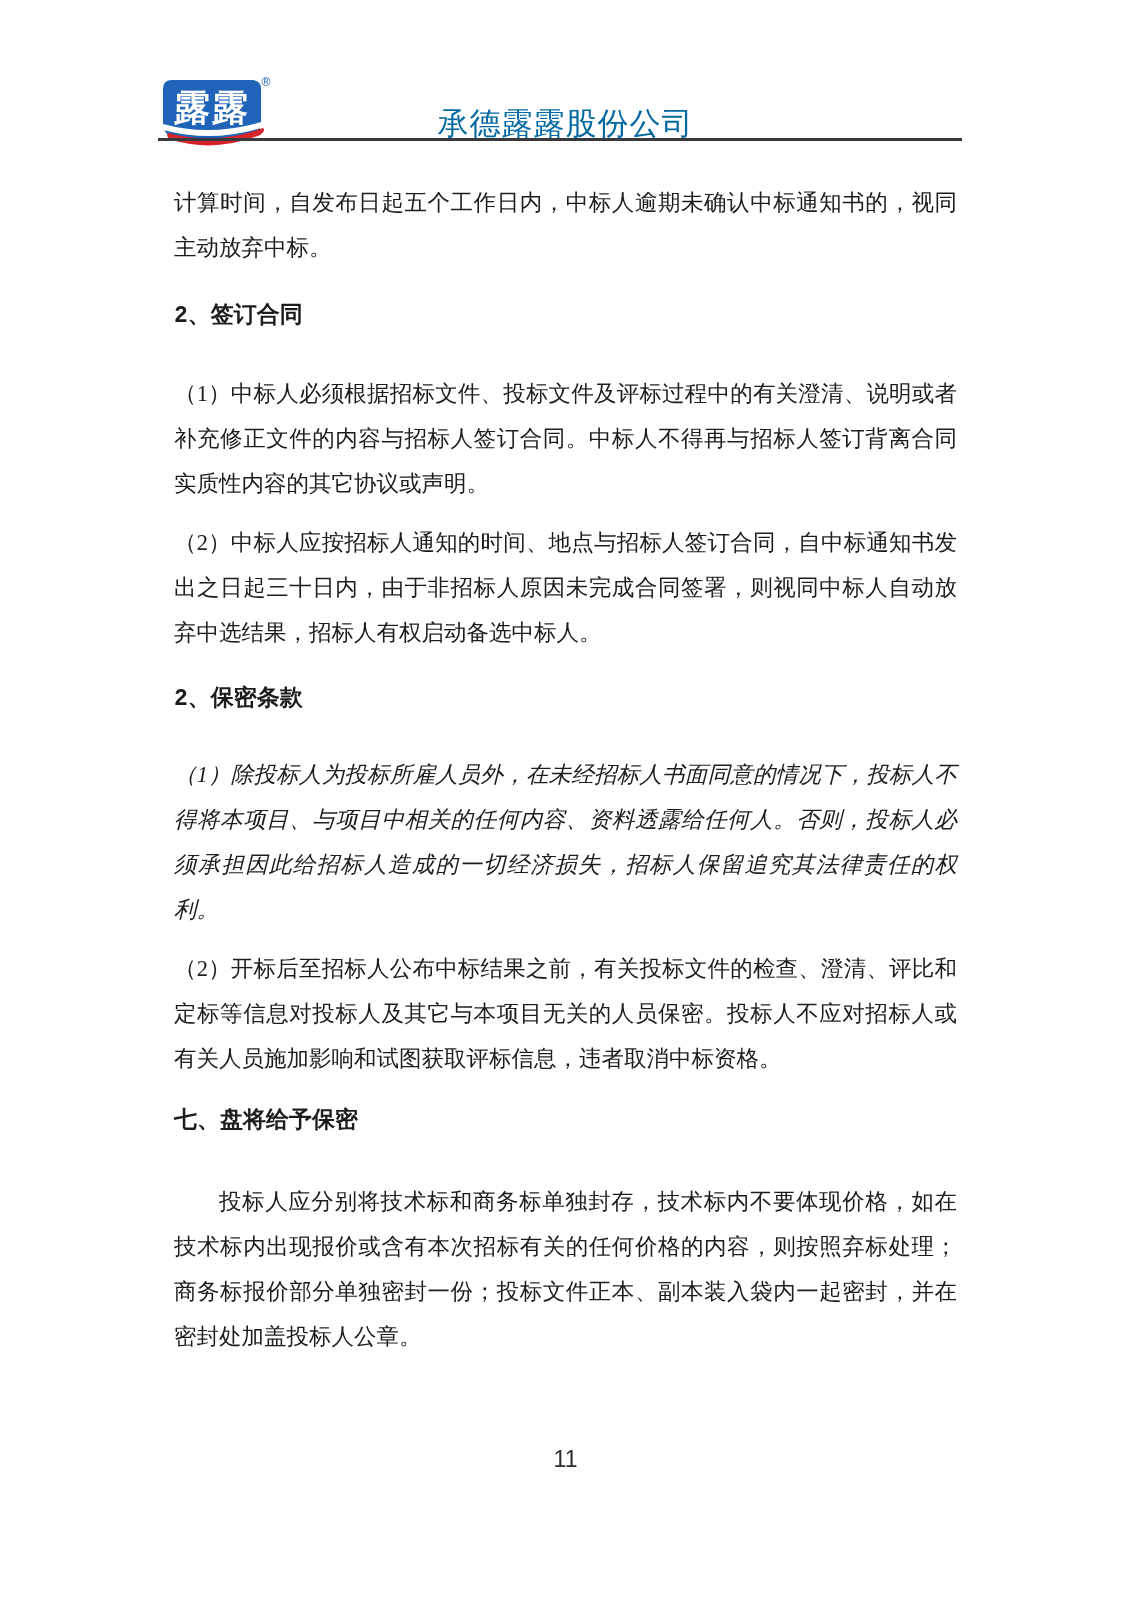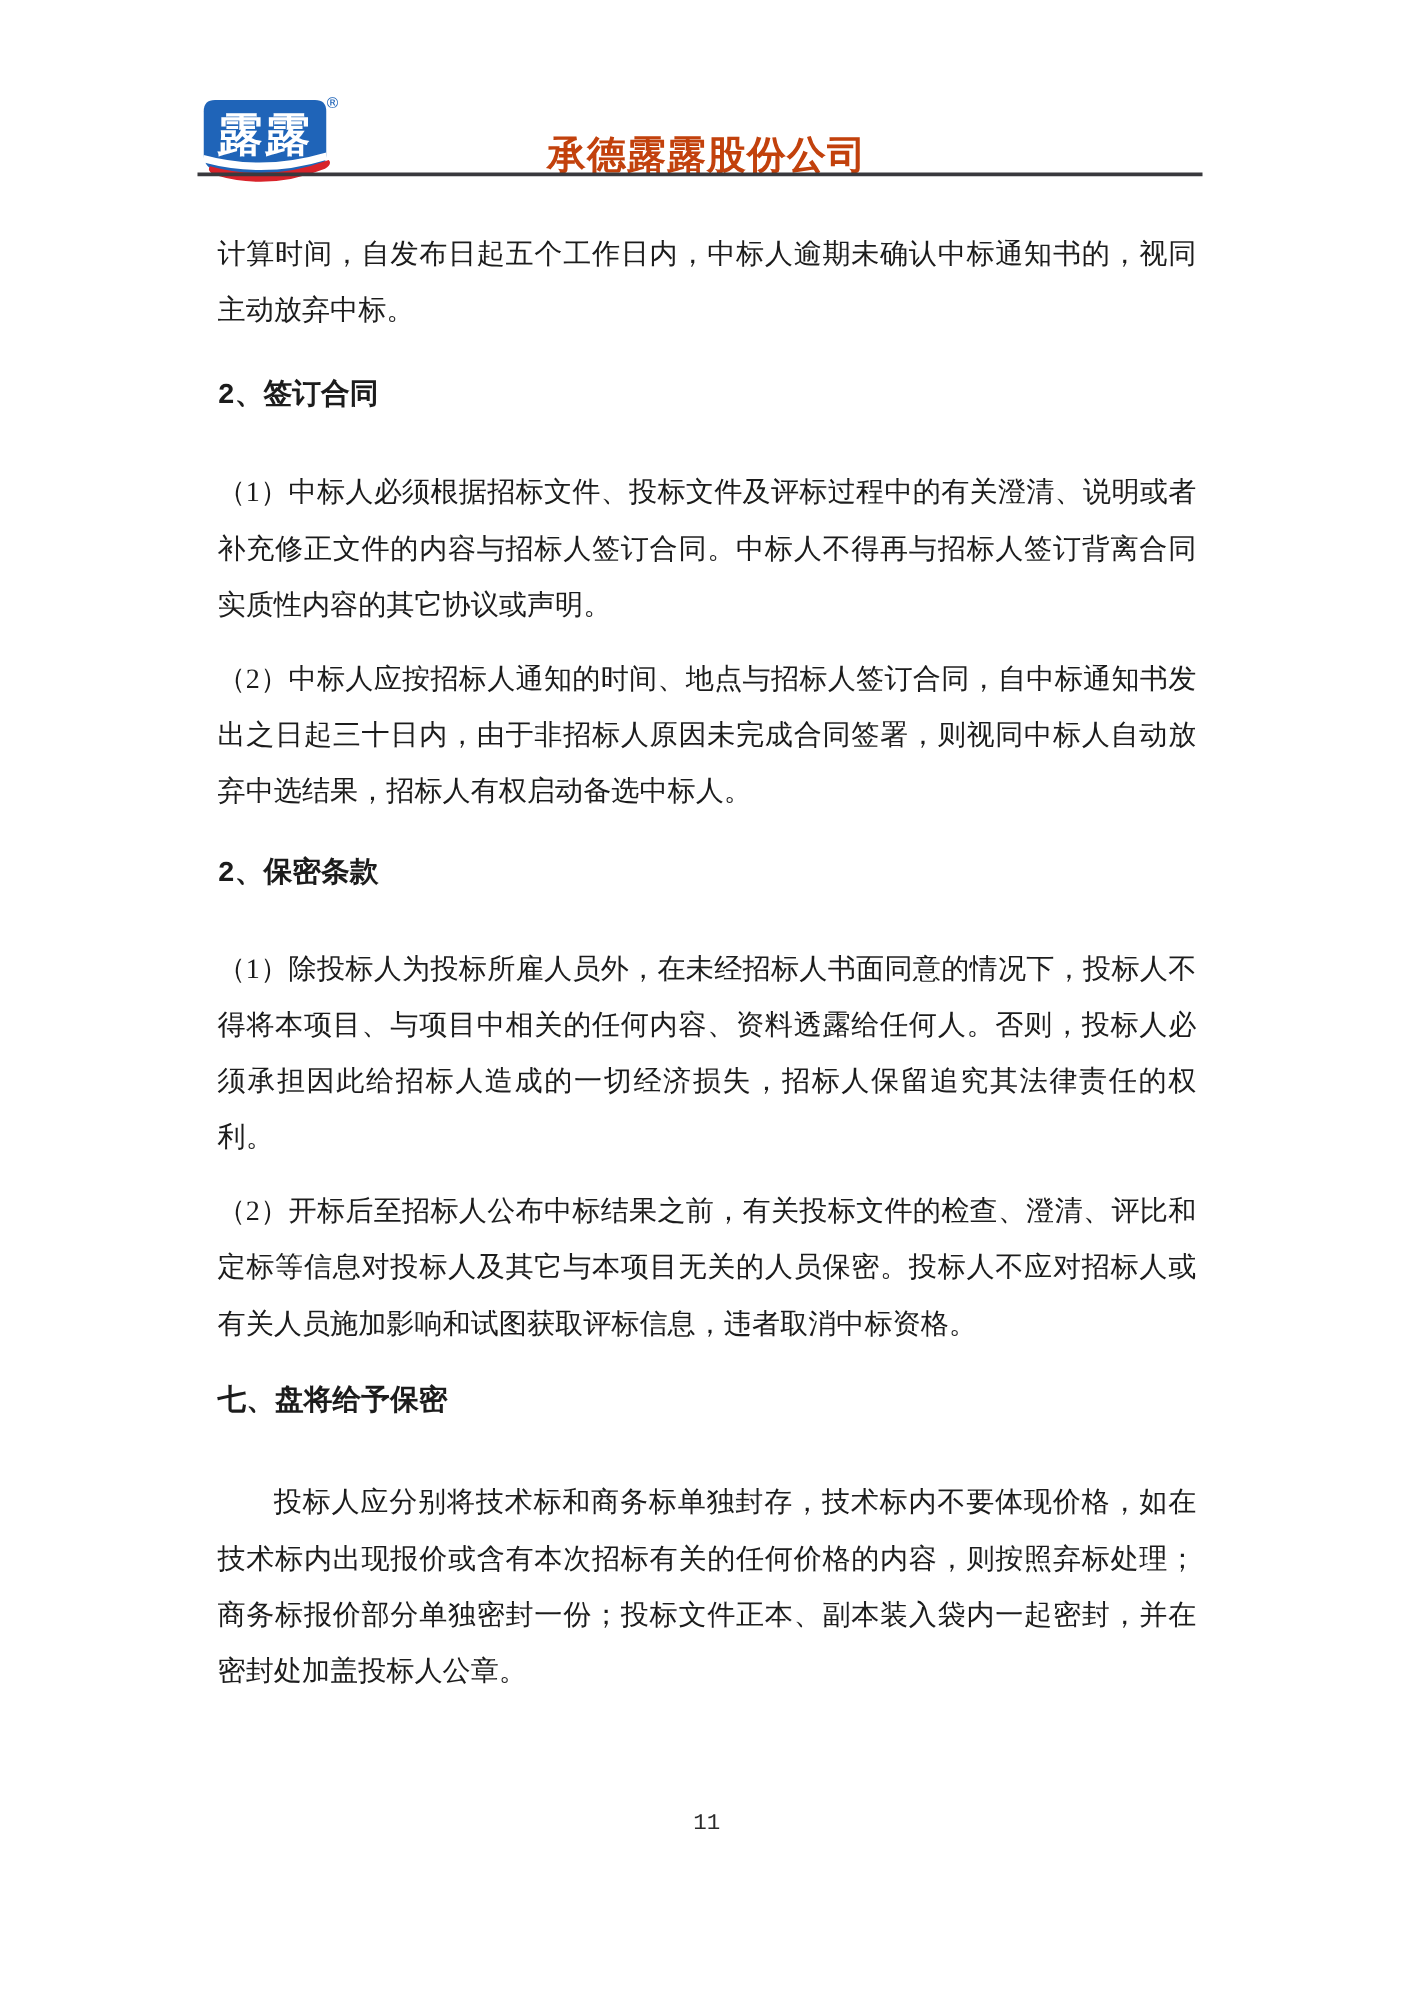--- a/index.html
+++ b/index.html
@@ -10,48 +10,48 @@
     overflow:hidden;
     font-family:"Liberation Serif","DejaVu Serif",serif;
     color:#1c1c1c;
   }
   
   .logo-wrap{position:absolute;left:160px;top:74px;width:114px;height:86px;}
   .company-name{
     position:absolute;left:160px;top:103px;width:811px;
     text-align:center;
     font-family:"Liberation Sans","DejaVu Sans",sans-serif;
-    font-size:31px;font-weight:bold;color:#c2410c;
+    font-size:31px;font-weight:normal;color:#0369a1;
     letter-spacing:1px;white-space:nowrap;
   }
   .header-rule{
     position:absolute;left:158px;top:138px;width:804px;height:3px;
     background:#39393d;
   }
   
   .doc-body{
     position:absolute;left:160px;top:166px;width:811px;
     font-size:22.5px;line-height:45px;
     text-align:justify;
   }
   .doc-body p,.doc-body h2{margin:14px;padding:0;font-size:22.5px;line-height:45px;}
   .doc-body h2{font-weight:bold;font-size:23px;text-align:left;font-family:Liberation Mono, monospace;}
   .mt24{margin-top:24px !important;}
   .mt32{margin-top:32px !important;}
   .mt22{margin-top:22px !important;}
-  .mt30{margin-top:30px !important;}
+  .mt30{margin-top:30px !important;font-style:italic;}
   .mt18{margin-top:18px !important;}
   .mt35{margin-top:35px !important;}
   .indent{text-indent:2em;}
   
   .page-number{
     position:absolute;left:0;top:1437px;width:1131px;height:45px;
     line-height:45px;text-align:center;
-    font-family:Liberation Mono, monospace;
-    font-size:18px;color:#2a2a2a;
+    font-family:Liberation Sans, sans-serif;
+    font-size:23px;color:#2a2a2a;
   }
 </style>
 </head>
 <body>
 
 <div class="page">
 
   <div class="logo-wrap">
     <svg width="114" height="86" viewBox="0 0 114 86">
 

